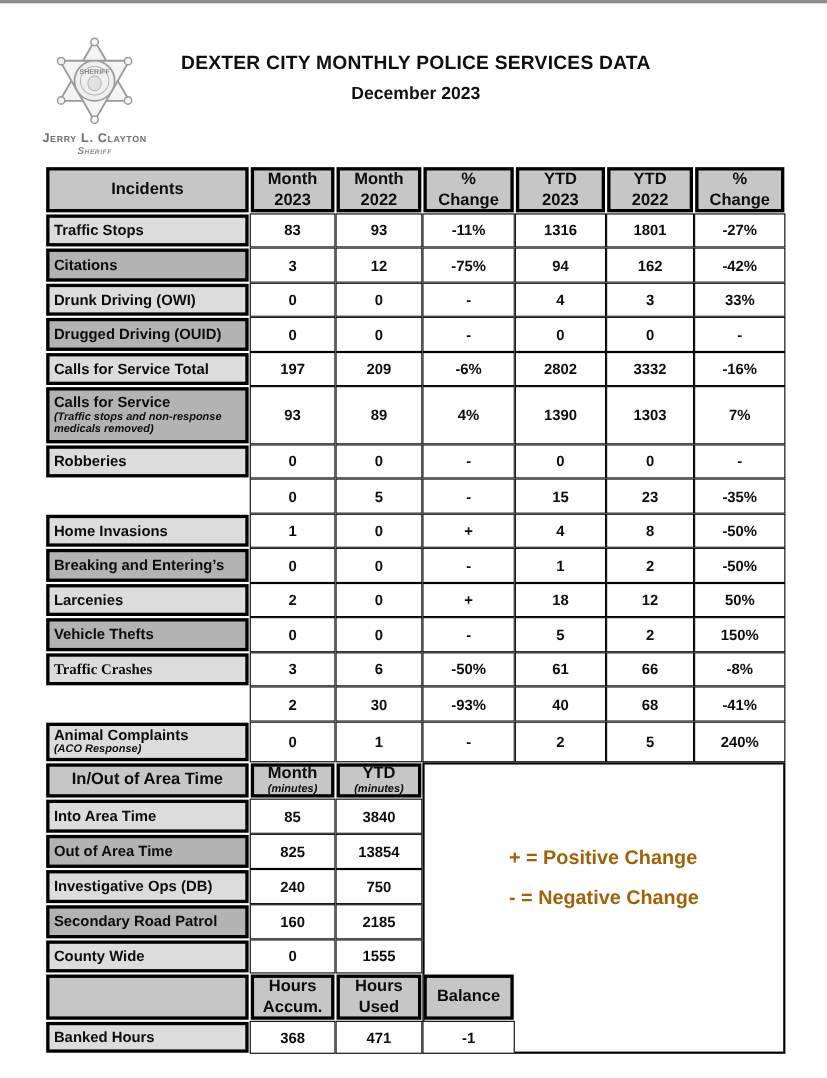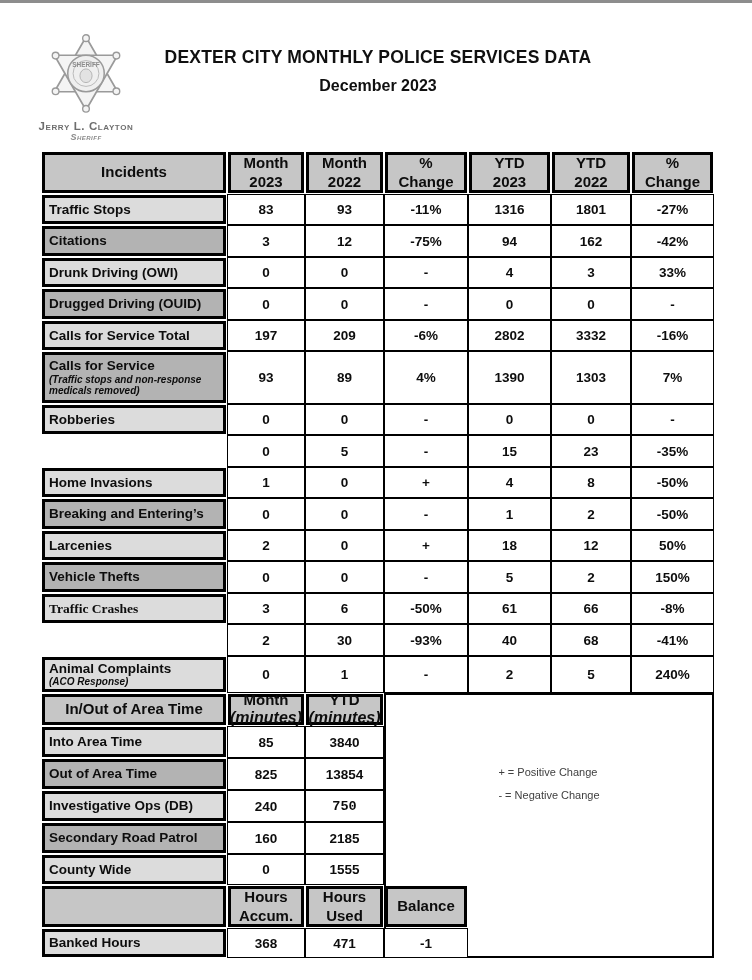--- a/index.html
+++ b/index.html
@@ -22,25 +22,25 @@
   .cell{box-sizing:border-box;display:flex;align-items:center;justify-content:center;color:#0d0d0d;}
   .hcell{background:#c6c6c6;border:3px solid #000;margin:1px;flex-direction:column;
          font-weight:700;font-size:15px;line-height:1.25;text-align:center;}
   .lcell{border:3px solid #000;margin:1px;flex-direction:column;align-items:flex-start;justify-content:center;
          padding:1px 3px 1px 4px;font-weight:700;font-size:13.5px;}
   .lcell.light{background:#dcdcdc;}
   .lcell.dark{background:#b3b3b3;}
   .dcell{background:#fff;border:1px solid #000;font-weight:700;font-size:13.5px;}
   .bigcell{background:#fff;border:2px solid #000;align-items:flex-start;justify-content:center;padding-top:66px;}
   .h-l1,.h-l2{display:block;}
-  .h-sub{display:block;font-size:16px;font-style:italic;font-weight:700;margin-top:-1px;}
+  .h-sub{display:block;font-size:10px;font-style:italic;font-weight:700;margin-top:-1px;}
   .lab-main{display:block;line-height:1.12;}
   .lab-sub{display:block;font-size:10px;font-style:italic;font-weight:600;line-height:1.15;}
   .legend-block{text-align:left;}
-  .legend-line{display:block;font-size:11px;font-weight:400;color:#404040;line-height:2.05;}
+  .legend-line{display:block;font-size:18px;font-weight:700;color:#a16207;line-height:2.05;}
 </style>
 </head>
 <body>
 
 <div class="page">
 
   <div class="badge-block">
     <svg width="76" height="84" viewBox="0 0 100 108">
       <g fill="#f4f4f4" stroke="#9a9a9a" stroke-width="2.2">
         <polygon points="50,4 91.6,76 8.4,76"></polygon>
@@ -243,21 +243,21 @@
       <div class="cell dcell" style="grid-area: 18 / 3 / 19 / 4;">3840</div>
       <div class="cell lcell dark" style="grid-area: 19 / 1 / 20 / 2;">
         <span class="lab-main">Out of Area Time</span>
       </div>
       <div class="cell dcell" style="grid-area: 19 / 2 / 20 / 3;">825</div>
       <div class="cell dcell" style="grid-area: 19 / 3 / 20 / 4;">13854</div>
       <div class="cell lcell light" style="grid-area: 20 / 1 / 21 / 2;">
         <span class="lab-main">Investigative Ops (DB)</span>
       </div>
       <div class="cell dcell" style="grid-area: 20 / 2 / 21 / 3;">240</div>
-      <div class="cell dcell" style="grid-area: 20 / 3 / 21 / 4; font-family: Liberation Mono, monospace;">750</div>
+      <div class="cell dcell" style="grid-area: 20 / 3 / 21 / 4;">750</div>
       <div class="cell lcell dark" style="grid-area: 21 / 1 / 22 / 2;">
         <span class="lab-main">Secondary Road Patrol</span>
       </div>
       <div class="cell dcell" style="grid-area: 21 / 2 / 22 / 3;">160</div>
       <div class="cell dcell" style="grid-area: 21 / 3 / 22 / 4;">2185</div>
       <div class="cell lcell light" style="grid-area: 22 / 1 / 23 / 2;">
         <span class="lab-main">County Wide</span>
       </div>
       <div class="cell dcell" style="grid-area: 22 / 2 / 23 / 3;">0</div>
       <div class="cell dcell" style="grid-area: 22 / 3 / 23 / 4;">1555</div>

